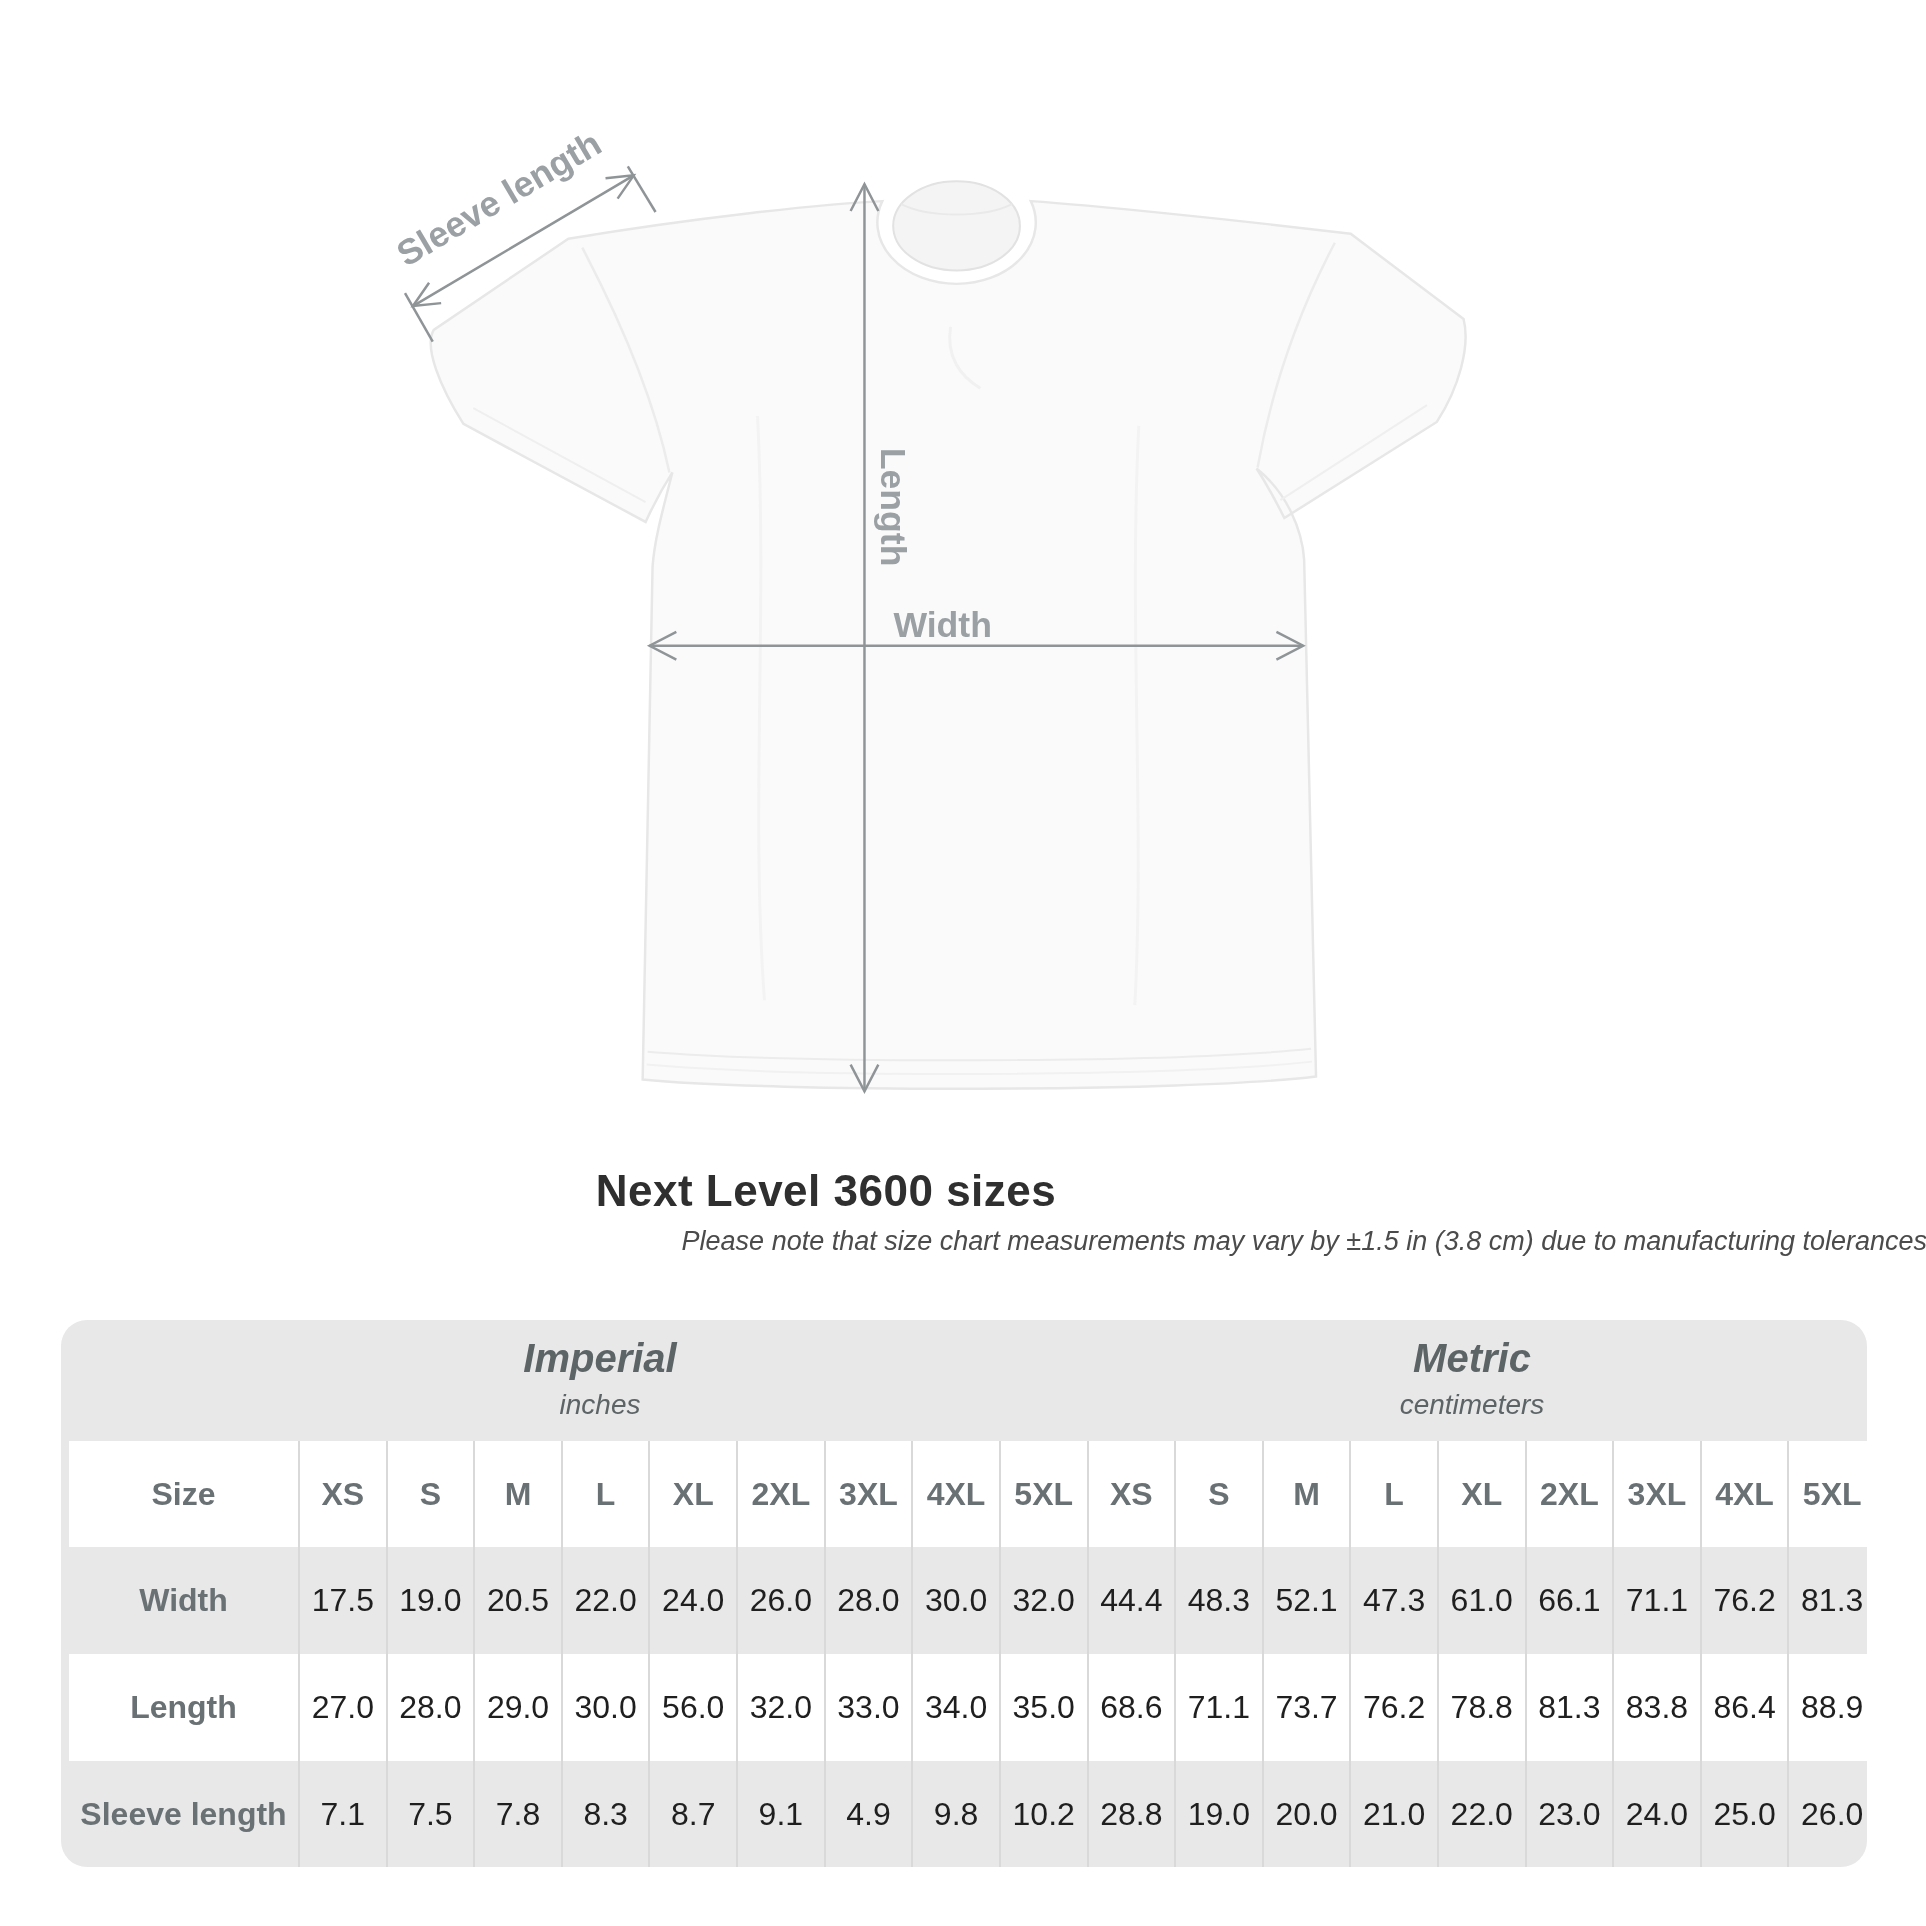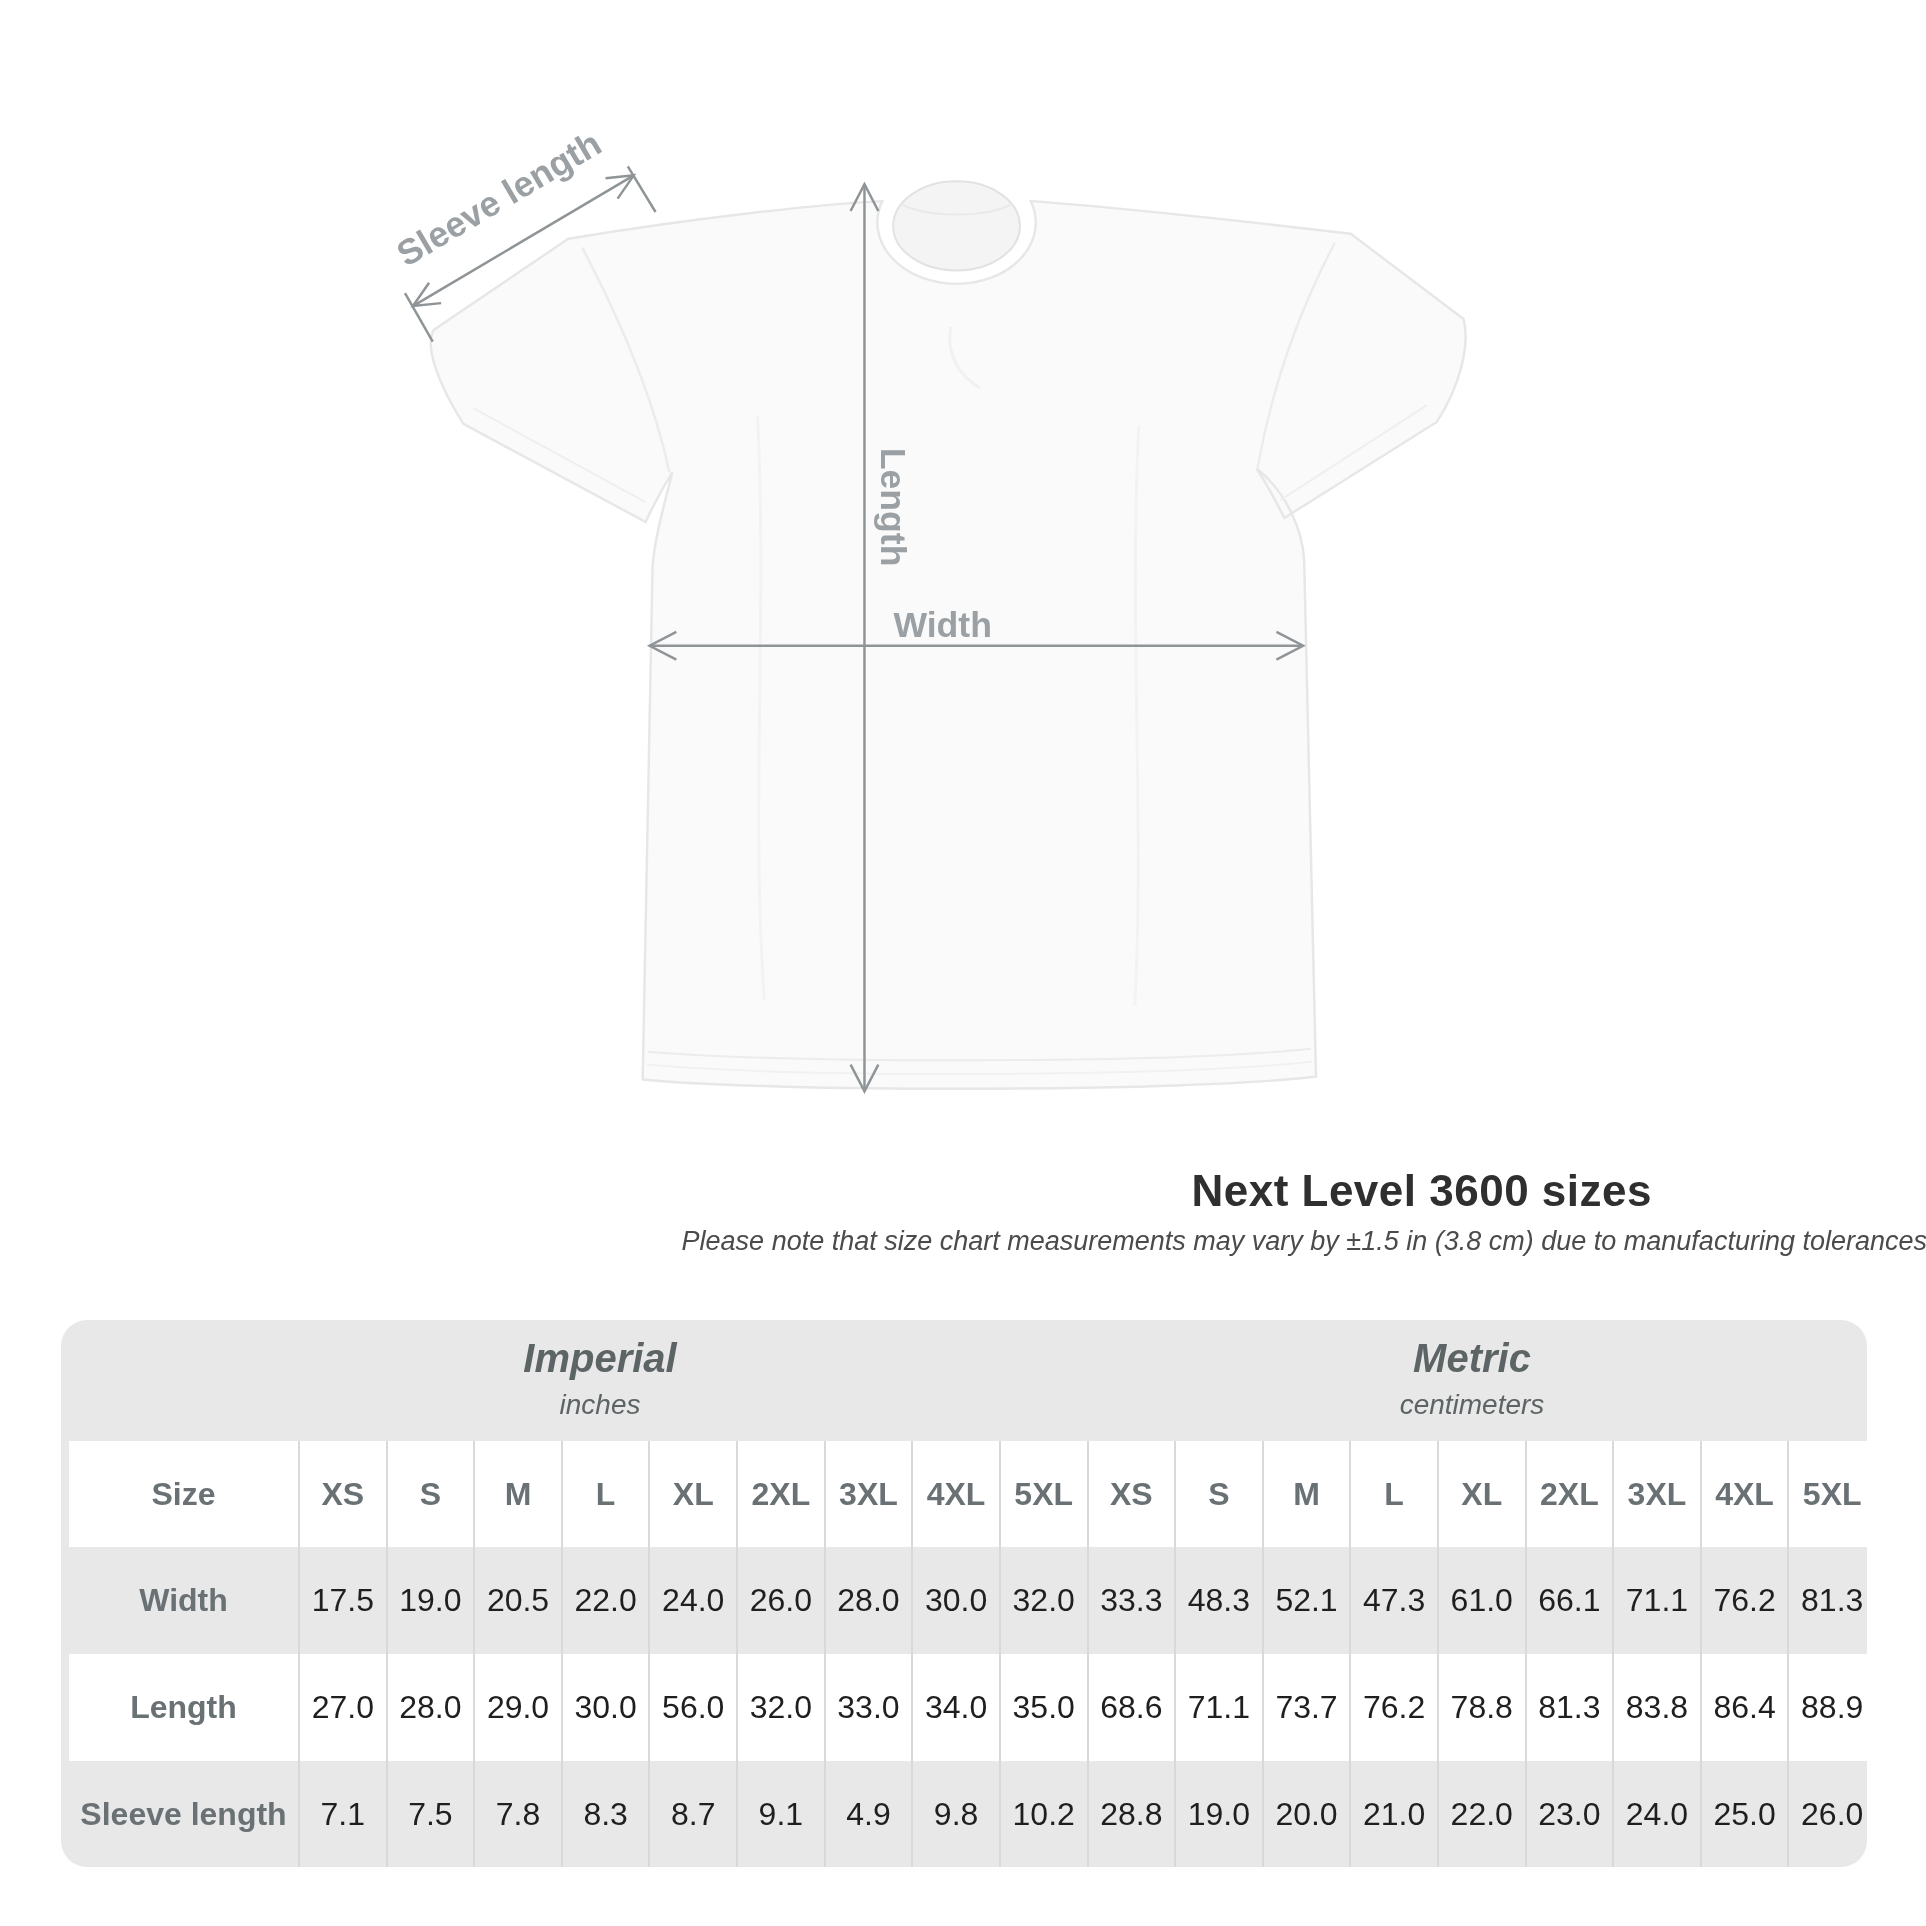--- a/index.html
+++ b/index.html
@@ -5,21 +5,21 @@
   html,body{margin:0;padding:0;}
   body{
     width:1927px;height:1927px;background:#ffffff;position:relative;
     font-family:"Liberation Sans", sans-serif;
     -webkit-font-smoothing:antialiased;
   }
   .canvas{position:absolute;inset:0;}
   svg text{font-family:"Liberation Sans", sans-serif;}
 
   .page-title{
-    position:absolute;left:0;top:1166px;width:1652px;text-align:right;
+    position:absolute;left:0;top:1166px;width:1652px;text-align:center;
     font-size:44px;font-weight:bold;color:#2f2f2f;letter-spacing:0.5px;
   }
   .page-subtitle{
     position:absolute;left:0;top:1226px;width:1927px;text-align:right;
     font-size:27px;font-style:italic;color:#4b4b4b;
   }
 
   .table-card{
     position:absolute;left:61px;top:1320px;width:1806px;height:547px;
     background:#e8e8e8;border-radius:26px;overflow:hidden;
@@ -152,21 +152,21 @@
         <div class="cell rowlabel">Width</div>
         <div class="cell sep">17.5</div>
         <div class="cell sep">19.0</div>
         <div class="cell sep">20.5</div>
         <div class="cell sep">22.0</div>
         <div class="cell sep">24.0</div>
         <div class="cell sep">26.0</div>
         <div class="cell sep">28.0</div>
         <div class="cell sep">30.0</div>
         <div class="cell sep">32.0</div>
-        <div class="cell sep">33.3</div>
+        <div class="cell sep">44.4</div>
         <div class="cell sep">48.3</div>
         <div class="cell sep">52.1</div>
         <div class="cell sep">47.3</div>
         <div class="cell sep">61.0</div>
         <div class="cell sep">66.1</div>
         <div class="cell sep">71.1</div>
         <div class="cell sep">76.2</div>
         <div class="cell sep">81.3</div>
         <div class="cell stripe-white rowlabel">Length</div>
         <div class="cell sep stripe-white">27.0</div>

